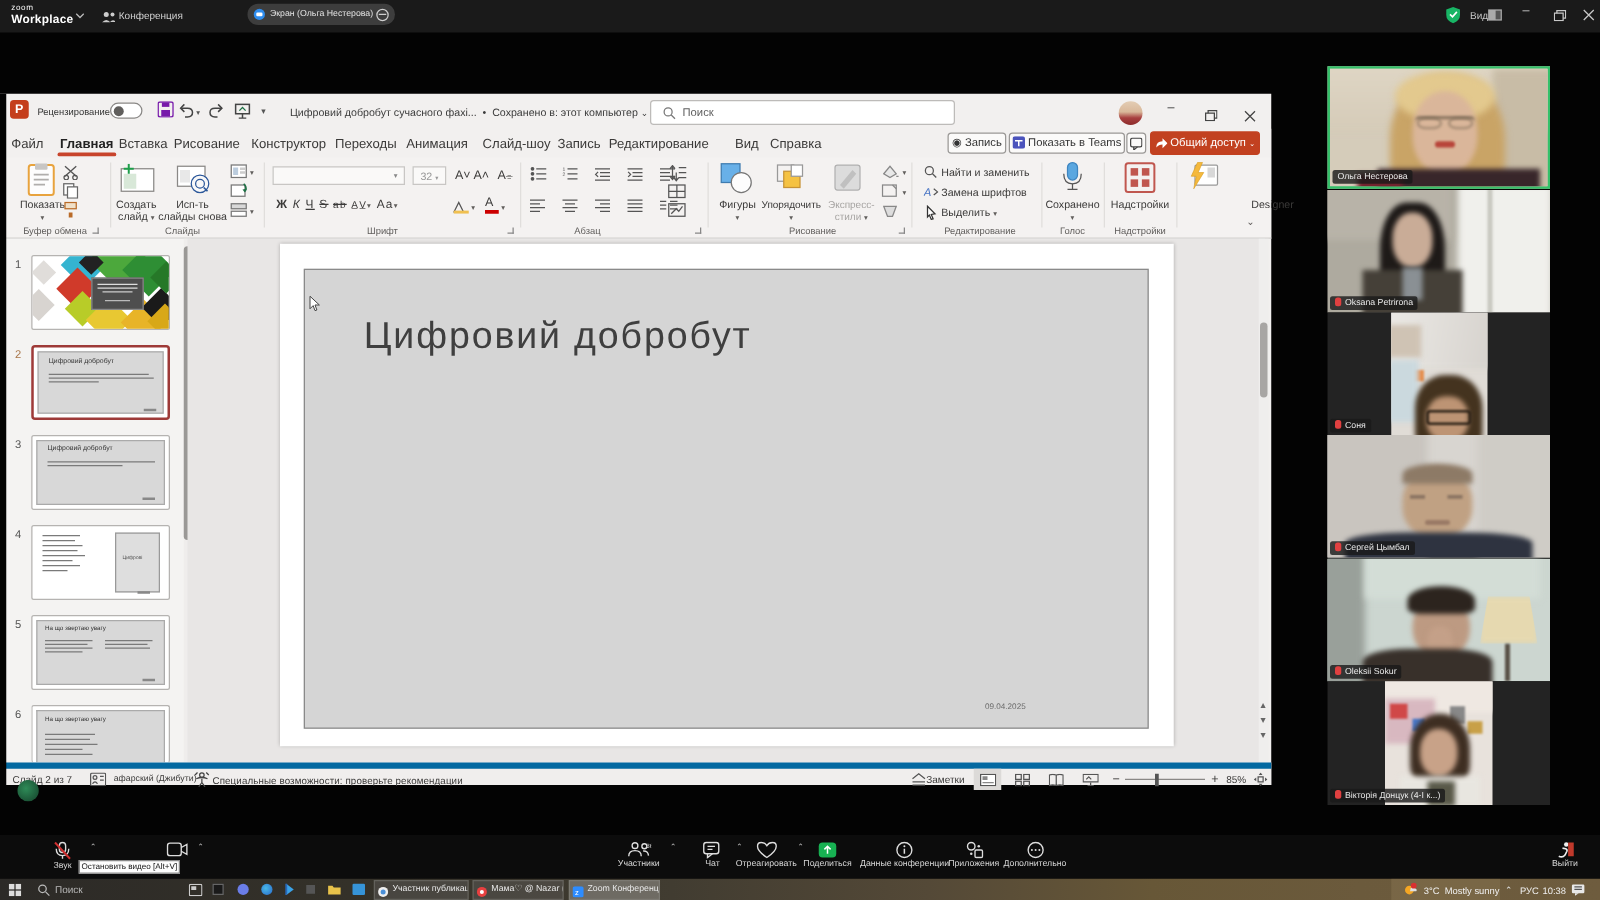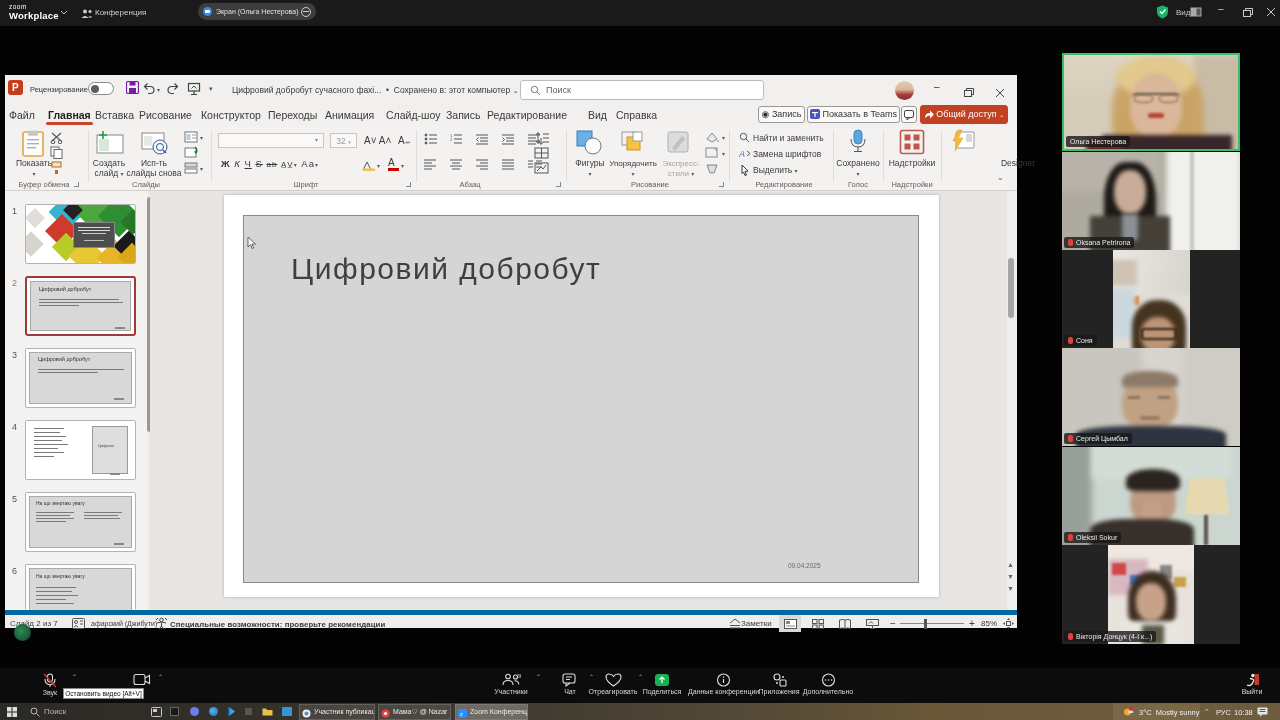--- a/index.html
+++ b/index.html
@@ -513,21 +513,21 @@
           <rect x="0.5" y="0.5" width="12" height="10" rx="1" fill="none" stroke="#555"></rect>
           <circle cx="4" cy="4" r="1.5" fill="none" stroke="#555"></circle>
           <path d="M2 9 Q4 6 6 9 M8 3 H11 M8 6 H11" stroke="#555" fill="none"></path>
         </svg>
       <span class="abs" style="left:91px;top:5px;font-size:7px">афарский (Джибути)</span>
       <svg class="abs" style="left:155px;top:2px" width="13" height="13">
           <circle cx="6.5" cy="3" r="1.8" fill="none" stroke="#444"></circle>
           <path d="M2 6 Q6.5 4 11 6 M6.5 6 V9 M6.5 9 L4 12.5 M6.5 9 L9 12.5" fill="none" stroke="#444"></path>
           <path d="M1 3 L3 1 M12 3 L10 1" stroke="#444"></path>
         </svg>
-      <span class="abs" style="left:170px;top:5px;font-weight:bold;font-size:7.8px;letter-spacing:.1px">Специальные возможности: проверьте рекомендации</span>
+      <span class="abs" style="left:170px;top:5px;font-weight:normal;font-size:7.8px;letter-spacing:.1px">Специальные возможности: проверьте рекомендации</span>
       <svg class="abs" style="left:729px;top:3px" width="12" height="11">
           <path d="M1 5 L6 1 L11 5" fill="none" stroke="#555"></path>
           <path d="M1 7.5 H11 M1 10 H11" stroke="#555"></path>
         </svg>
       <span class="abs" style="left:741px;top:4px">Заметки</span>
       <div class="abs" style="left:779px;top:0px;width:22px;height:17px;background:#dcdad8"></div>
       <svg class="abs" style="left:784px;top:4px" width="13" height="10">
           <rect x="0.5" y="0.5" width="12" height="9" fill="#fff" stroke="#555"></rect>
           <rect x="2" y="2" width="4" height="3" fill="#888"></rect>
           <path d="M2 7 H11" stroke="#888"></path>

